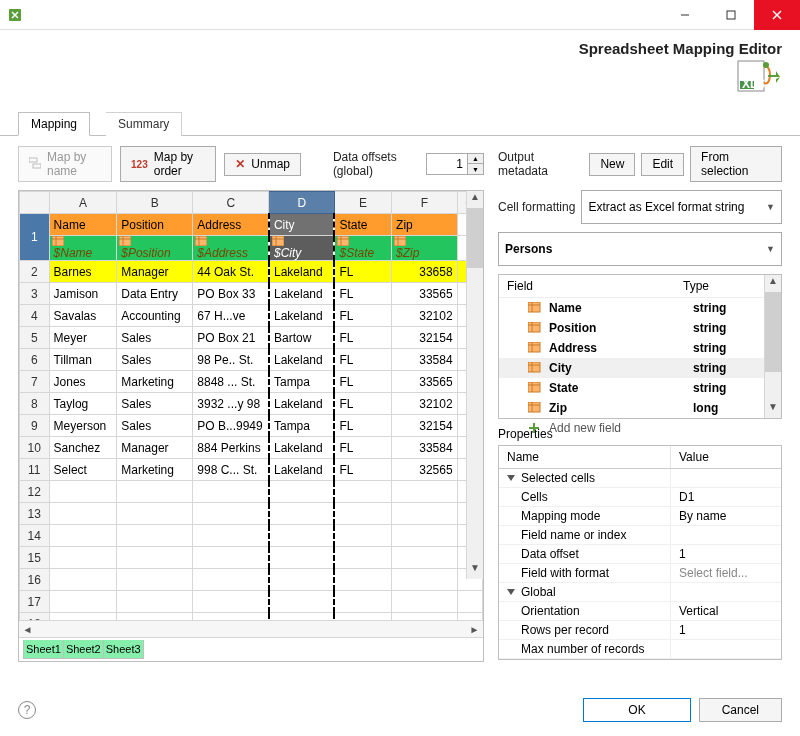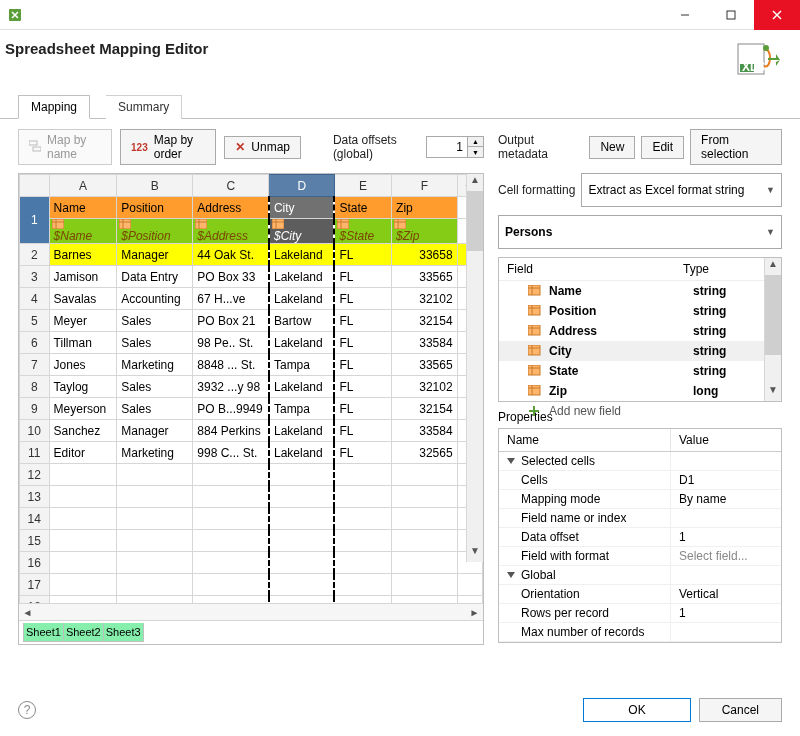--- a/index.html
+++ b/index.html
@@ -6,21 +6,21 @@
 body { background: #fff; width: 800px; height: 736px; overflow: hidden; position: relative; }
 
 
 .titlebar { height: 30px; background: #fff; display: flex; align-items: center; border-bottom: 1px solid #e0e0e0; }
 .titlebar .icon-box { width: 30px; display:flex; align-items:center; justify-content:center; }
 .titlebar .icon-box svg { width: 14px; height: 14px; }
 .titlebar .spacer { flex: 1; }
 .titlebar .win-btn { width: 46px; height: 30px; display:flex; align-items:center; justify-content:center; color:#333; }
 .titlebar .win-close { background:#e81123; color:#fff; }
 
-.header { display:flex; align-items:flex-start; padding: 10px 18px 12px 5px; }
+.header { display:flex; align-items:flex-end; padding: 10px 18px 12px 19px; flex-direction: column; }
 .header h1 { font-size: 15px; font-weight: bold; color: #222; }
 .header .spacer { flex:1; }
 
 .tab-strip { display:flex; gap:16px; padding-left:18px; border-bottom:1px solid #bfbfbf; }
 .tab { padding:4px 12px; border:1px solid #bfbfbf; border-bottom:none; margin-bottom:-1px; background:#fff; position:relative; }
 .tab.active { background:#fff; z-index:1; border-bottom:1px solid #fff;}
 .tab.inactive { background:#fff; border-color:#d0d0d0; color:#333;}
 .tab + .tab { border-left:none; }
 
 .content { padding:10px 18px 0 18px; display:flex; gap:14px; }
@@ -43,21 +43,21 @@
 .grid { flex:1; overflow:hidden; position:relative; }
 table.sheet { border-collapse:collapse; width:100%; table-layout:fixed; }
 table.sheet th, table.sheet td { border:1px solid #d6d6d6; height:22px; padding:0 4px; font-weight:normal; text-align:left; overflow:hidden; white-space:nowrap; text-overflow:clip; }
 table.sheet th { background:#f3f3f3; text-align:center; color:#333;}
 table.sheet .rowhdr { background:#f3f3f3; text-align:center; width:28px; }
 table.sheet .corner { width:28px; background:#f3f3f3; }
 table.sheet td.num { text-align:right; }
 table.sheet th.colD { background:#5a7fa8; color:#fff; border-color:#3c648f;}
 .hdrcell { background:#ff9c2d; font-weight:normal; }
 .hdrcell.sel { background:#717171; color:#fff; }
-.maprow td.mapcell { background:#84cc16; font-style:italic; color:#7a4600; padding-left:2px;}
+.maprow td.mapcell { background:#22c55e; font-style:italic; color:#7a4600; padding-left:2px;}
 .maprow td.mapcell .mi { color:#5a2e00; font-style:normal; margin-right:2px;}
 .maprow td.mapcell.sel { background:#5d5d5d; color:#fff;}
 tr.row-yellow td { background:#ffff00; }
 td.selcol { border-left:2px dashed #000 !important; border-right:2px dashed #000 !important; }
 .hscroll { height:17px; display:flex; align-items:center; background:#f6f6f6; border-top:1px solid #d6d6d6; }
 .hscroll .arrow { width:17px; text-align:center; font-size:10px; color:#555;}
 .hscroll .track { flex:1; }
 .sheet-tabs { height:24px; display:flex; align-items:center; padding-left:4px; gap:0; background:#fff; border-top:1px solid #d6d6d6;}
 .sheet-tab { padding:3px 2px; border:1px solid #bfbfbf; border-top:none; background:#86efac; font-size:11px;}
 .sheet-tab + .sheet-tab { border-left:none; }
@@ -339,21 +339,21 @@
                 <td class="">Sanchez</td>
                 <td class="">Manager</td>
                 <td class="">884 Perkins</td>
                 <td class="selcol ">Lakeland</td>
                 <td class="">FL</td>
                 <td class="num">33584</td>
                 <td></td>
               </tr>
               <tr>
                 <th class="rowhdr">11</th>
-                <td class="">Editor</td>
+                <td class="">Select</td>
                 <td class="">Marketing</td>
                 <td class="">998 C... St.</td>
                 <td class="selcol ">Lakeland</td>
                 <td class="">FL</td>
                 <td class="num">32565</td>
                 <td></td>
               </tr>
               <tr>
                 <th class="rowhdr">12</th>
                 <td class=""></td>

